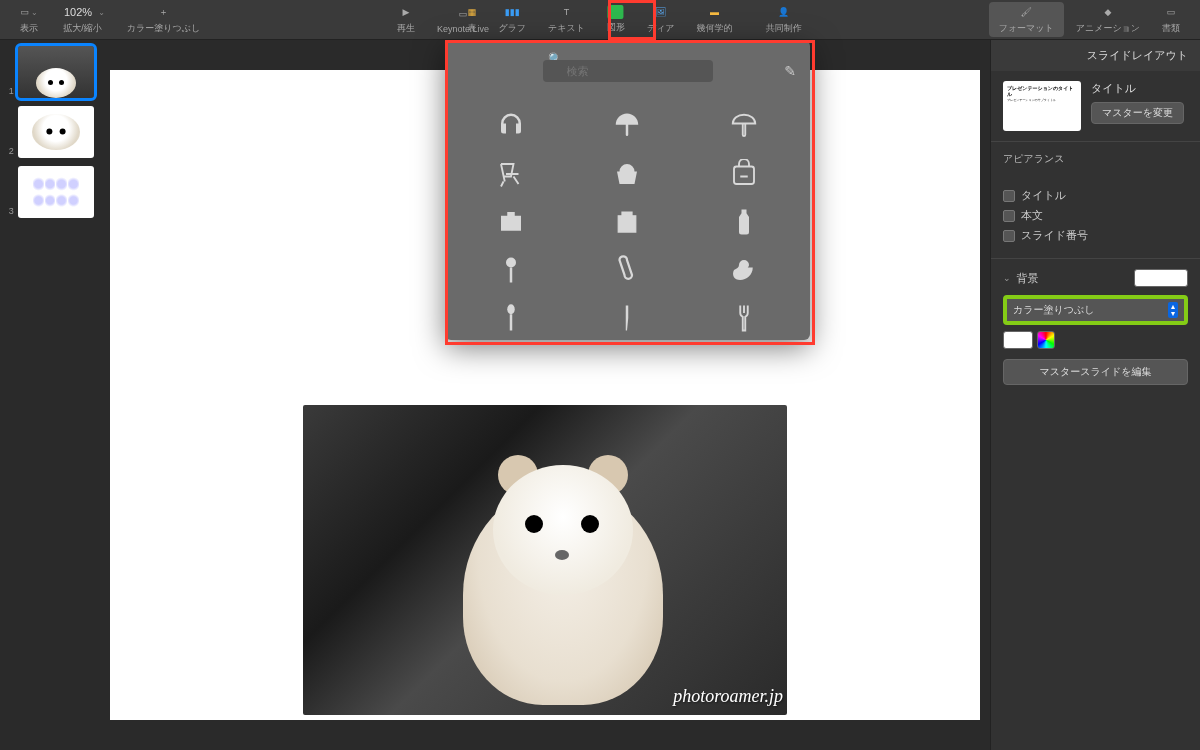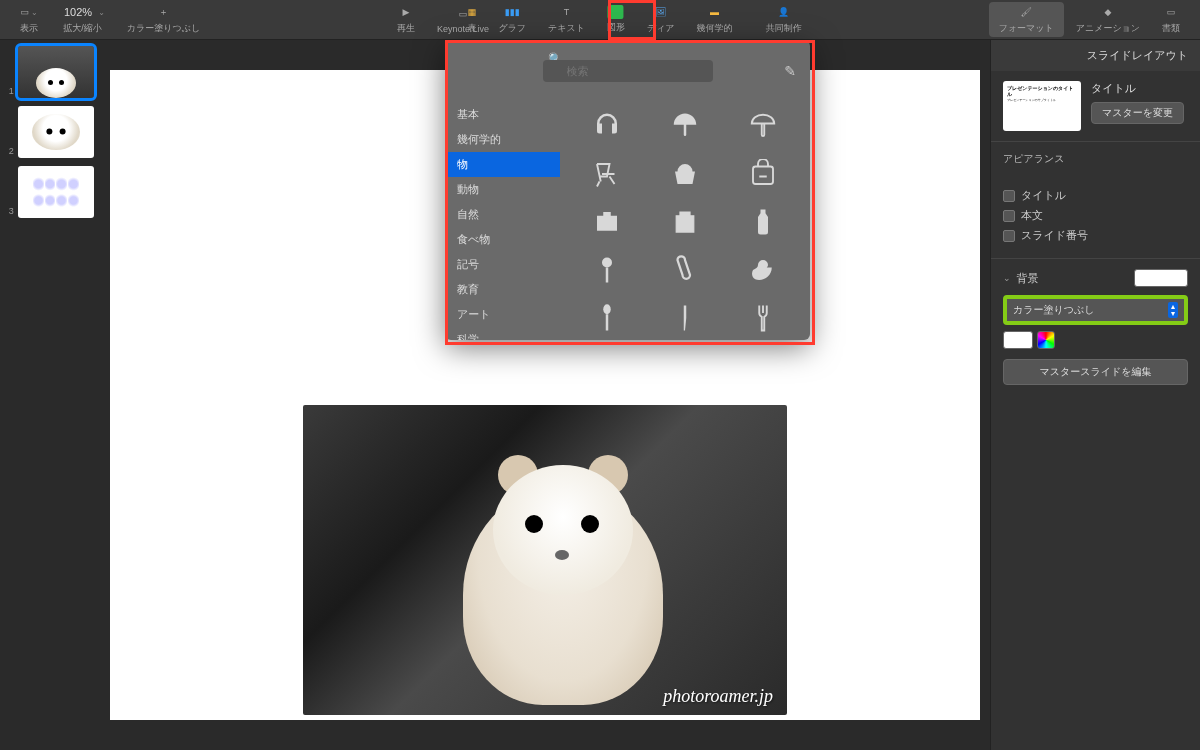--- a/index.html
+++ b/index.html
@@ -29,21 +29,21 @@
   .canvas-area { flex: 1; background: #2a2a2a; display: flex; align-items: center; justify-content: center; position: relative; }
   .slide { width: 870px; height: 650px; background: #fff; position: relative; }
   .slide-image { position: absolute; left: 193px; top: 335px; width: 484px; height: 310px; background: linear-gradient(135deg, #3a3a3a 0%, #1a1a1a 30%, #4a4a4a 50%, #2a2a2a 100%); border-radius: 2px; overflow: hidden; }
   .ferret-body { position: absolute; left: 160px; top: 80px; width: 200px; height: 220px; background: radial-gradient(ellipse at 50% 30%, #f5f0e8 0%, #e8dfd0 60%, #d0c0a8 100%); border-radius: 50% 50% 40% 40%; }
   .ferret-head { position: absolute; left: 190px; top: 60px; width: 140px; height: 130px; background: radial-gradient(ellipse at 50% 40%, #fff 0%, #f0ebe0 70%); border-radius: 50%; }
   .ferret-ear-l { position: absolute; left: 195px; top: 50px; width: 40px; height: 40px; background: #d8c8b0; border-radius: 50%; }
   .ferret-ear-r { position: absolute; left: 285px; top: 50px; width: 40px; height: 40px; background: #d8c8b0; border-radius: 50%; }
   .ferret-eye-l { position: absolute; left: 222px; top: 110px; width: 18px; height: 18px; background: #000; border-radius: 50%; }
   .ferret-eye-r { position: absolute; left: 278px; top: 110px; width: 18px; height: 18px; background: #000; border-radius: 50%; }
   .ferret-nose { position: absolute; left: 252px; top: 145px; width: 14px; height: 10px; background: #666; border-radius: 50%; }
-  .watermark { position: absolute; right: 14px; bottom: 8px; color: #fff; font-size: 18px; font-style: italic; font-family: Georgia, serif; text-shadow: 1px 1px 2px rgba(0,0,0,0.5); }
+  .watermark { position: absolute; right: 4px; bottom: 8px; color: #fff; font-size: 18px; font-style: italic; font-family: Georgia, serif; text-shadow: 1px 1px 2px rgba(0,0,0,0.5); }
   
   
   .shape-popover { position: absolute; left: 345px; top: 0px; width: 365px; height: 300px; background: #6a6a6a; border-radius: 6px; box-shadow: 0 8px 30px rgba(0,0,0,0.5); display: flex; flex-direction: column; z-index: 40; overflow: hidden; }
   .pop-search-row { padding: 8px 10px; display: flex; align-items: center; gap: 8px; }
   .pop-search { flex: 1; max-width: 170px; margin: 12px auto; height: 22px; background: #555; border: none; border-radius: 4px; color: #ccc; padding: 0 8px 0 24px; font-size: 11px; position: relative; }
   .search-wrap { position: relative; flex: 1; display: flex; justify-content: center; }
   .search-ico { position: absolute; left: calc(50% - 85px + 6px); top: 4px; color: #aaa; font-size: 12px; }
   .eyedrop { color: #ccc; font-size: 14px; cursor: pointer; position: absolute; right: 14px; }
   .pop-body { flex: 1; display: flex; overflow: hidden; }
   .pop-cats { width: 115px; overflow-y: auto; }
@@ -219,34 +219,20 @@
 
     <div class="shape-popover">
       <div class="pop-search-row">
         <div class="search-wrap">
           <span class="search-ico">🔍</span>
           <input class="pop-search" placeholder="検索" style="">
         </div>
         <span class="eyedrop">✎</span>
       </div>
       <div class="pop-body">
-        <div class="pop-cats">
-          <div class="pop-cat">基本</div>
-          <div class="pop-cat">幾何学的</div>
-          <div class="pop-cat sel">物</div>
-          <div class="pop-cat">動物</div>
-          <div class="pop-cat">自然</div>
-          <div class="pop-cat">食べ物</div>
-          <div class="pop-cat">記号</div>
-          <div class="pop-cat">教育</div>
-          <div class="pop-cat">アート</div>
-          <div class="pop-cat">科学</div>
-          <div class="pop-cat">人々</div>
-
-        </div>
         <div class="pop-shapes">
           <div class="shape-cell">
               <svg viewBox="0 0 24 24">
                 <path d="M12 2a8 8 0 00-8 8v6a2 2 0 002 2h2v-8H6v-0a6 6 0 1112 0v0h-2v8h2a2 2 0 002-2v-6a8 8 0 00-8-8z"></path>
               </svg>
             </div>
           <div class="shape-cell">
               <svg viewBox="0 0 24 24">
                 <path d="M12 2C7 2 3 6 3 11h18c0-5-4-9-9-9zm-1 9v8a1 1 0 102 0v-8h-2z"></path>
               </svg>

